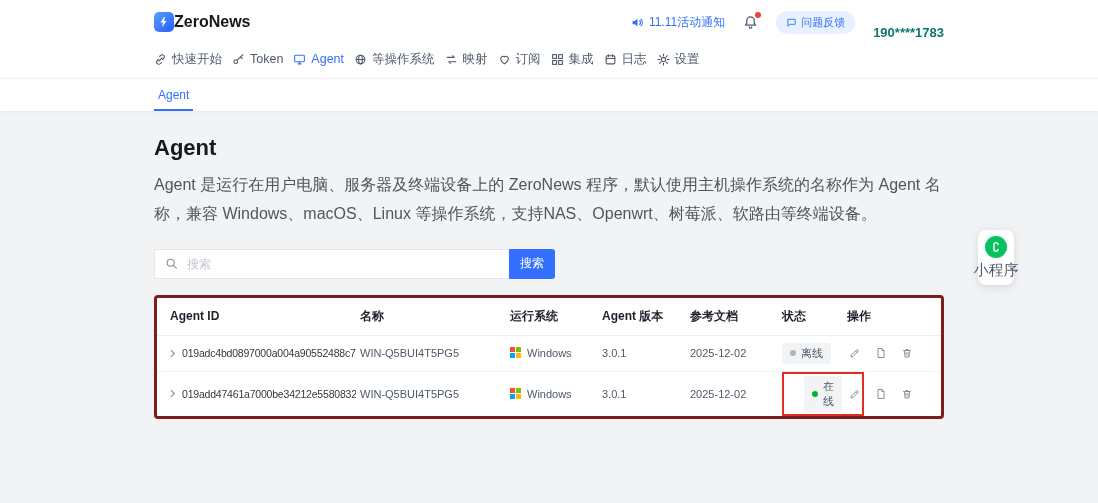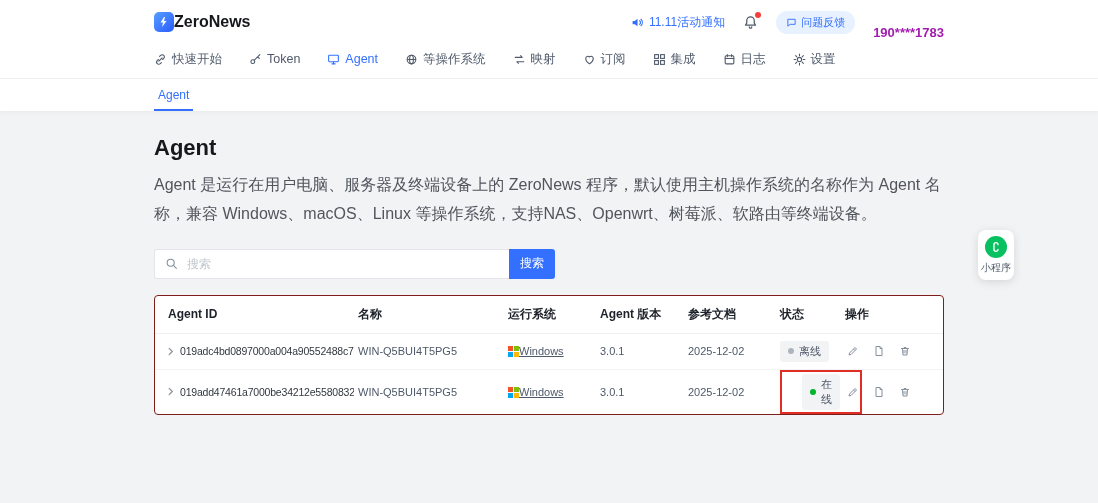--- a/index.html
+++ b/index.html
@@ -16,24 +16,24 @@
   
   .topbar { background:#fff; }
   .topbar-row { display:flex; align-items:center; justify-content:space-between; height:40px; padding-top:4px; }
   .brand { display:flex; align-items:center; font-size:16px; font-weight:bold; color:#16181c; }
   .logo { width:20px; height:20px; border-radius:5px; background:linear-gradient(135deg,#55a0ff,#2b5cff); display:flex; align-items:center; justify-content:center; }
   .top-right { display:flex; align-items:center; gap:18px; }
   .announcement { display:flex; align-items:center; gap:5px; color:#3370ff; font-size:12px; cursor:pointer; }
   .bell { position:relative; color:#4e5969; cursor:pointer; display:flex; }
   .bell .badge { position:absolute; top:-3px; right:-3px; width:6px; height:6px; border-radius:50%; background:#f53f3f; }
   .feedback-pill { display:flex; align-items:center; gap:4px; background:#e8f1ff; color:#3370ff; font-size:11px; padding:4px 10px; border-radius:999px; cursor:pointer; }
-  .account { font-size:13px; font-weight:bold; color:#a21caf;margin-top:20px; }
-
-  
-  .nav { display:flex; align-items:center; gap:27px; height:38px; }
+  .account { font-size:13px; font-weight:bold; color:#0f766e;margin-top:20px; }
+
+  
+  .nav { display:flex; align-items:center; gap:10px; height:38px; }
   .nav-item { display:flex; align-items:center; gap:5px; font-size:12.5px; color:#4e5969; cursor:pointer; white-space:nowrap; }
   .nav-item.active { color:#3370ff; }
   .header-divider { height:1px; background:#eef0f2; }
 
   
   .subnav { background:#fff; box-shadow:0 2px 4px rgba(0,0,0,0.04); }
   .subnav-inner { display:flex; }
   .subtab { font-size:12px; color:#3370ff; padding:9px 4px 7px 4px; border-bottom:2px solid #3370ff; cursor:pointer; }
 
   
@@ -45,45 +45,45 @@
   .search-group { display:flex; }
   .search-box { display:flex; align-items:center; gap:7px; width:355px; height:30px; background:#fff; border:1px solid #e5e6eb; border-right:none; border-radius:3px 0 0 3px; padding:0 10px; }
   .search-box svg { color:#86909c; flex:none; }
   .search-input { flex:1; border:none; outline:none; font-size:12px; color:#1d2129; background:transparent; font-family:inherit; }
   .search-input::placeholder { color:#c2c7cf; }
   .search-btn { width:46px; height:30px; border:none; background:#3370ff; color:#fff; font-size:12px; border-radius:0 3px 3px 0; cursor:pointer; font-family:inherit; }
   .docs-btn { display:flex; align-items:center; gap:6px; height:30px; padding:0 12px; background:#fff; border:1px solid #e5e6eb; border-radius:3px; font-size:12px; color:#272e3b; cursor:pointer; font-family:inherit; }
   .docs-btn svg { color:#4e5969; }
 
   
-  .table-card { margin-top:16px; background:#fff; border:1px solid #7f1d1d; border-radius:4px; overflow:hidden; }
+  .table-card { margin-top:16px; background:#fff; border:3px solid #7f1d1d; border-radius:4px; overflow:hidden; }
   table { width:100%; border-collapse:collapse; table-layout:fixed; }
   th { font-size:12px; font-weight:bold; color:#1d2129; text-align:left; padding:10px 4px 10px 0; border-bottom:1px solid #eef0f2; }
   th.first { padding-left:13px; }
   td { font-size:11px; color:#4e5969; height:36px; border-bottom:1px solid #f2f3f5; padding:0 4px 0 0; }
   tr.last td { border-bottom:none; }
   .id-cell { display:flex; align-items:center; gap:4px; padding-left:10px; }
   .chev { color:#86909c; display:flex; flex:none; cursor:pointer; }
   .agent-id { font-size:10.5px; color:#33383f; letter-spacing:-0.2px; white-space:nowrap; overflow:hidden; }
-  .os-cell { display:flex; align-items:flex-end; gap:0;text-decoration:underline; }
+  .os-cell { display:flex; align-items:flex-start; gap:6px; }
   .win-logo { width:11px; height:11px; display:grid; grid-template-columns:1fr 1fr; grid-template-rows:1fr 1fr; gap:1px; flex:none; }
   .win-logo i { display:block; }
   .win-logo i:nth-child(1){background:#f35325;} .win-logo i:nth-child(2){background:#81bc06;}
   .win-logo i:nth-child(3){background:#05a6f0;} .win-logo i:nth-child(4){background:#ffba08;}
   .status-pill { display:inline-flex; align-items:center; gap:5px; background:#f2f3f5; border-radius:3px; padding:3px 8px; font-size:11px; color:#4e5969; }
   .dot { width:6px; height:6px; border-radius:50%; flex:none; }
   .dot.offline { background:#aeb4bd; }
   .dot.online { background:#00b42a; }
   .annot { display:inline-block; border:2px solid #e02e24; padding:2px 20px;font-family:Liberation Mono, monospace; }
   .op-btn { background:none; border:none; padding:2px; margin-right:7px; color:#86909c; cursor:pointer; display:inline-flex; vertical-align:middle; }
 
   
   .mini { position:absolute; top:230px; right:84px; width:36px; background:#fff; border-radius:8px; box-shadow:0 2px 10px rgba(0,0,0,0.12); display:flex; flex-direction:column; align-items:center; padding:6px 0 5px; gap:3px; cursor:pointer; }
   .mini-icon { width:22px; height:22px; border-radius:50%; background:#07c160; display:flex; align-items:center; justify-content:center; }
-  .mini-label { font-size:10px; color:#4e5969; white-space:nowrap; }
+  .mini-label { font-size:15px; color:#4e5969; white-space:nowrap; }
 
   svg { display:block; }
 </style>
 </head>
 <body>
 
 <header class="topbar">
   <div class="shell">
     <div class="topbar-row">
       <div class="brand">

